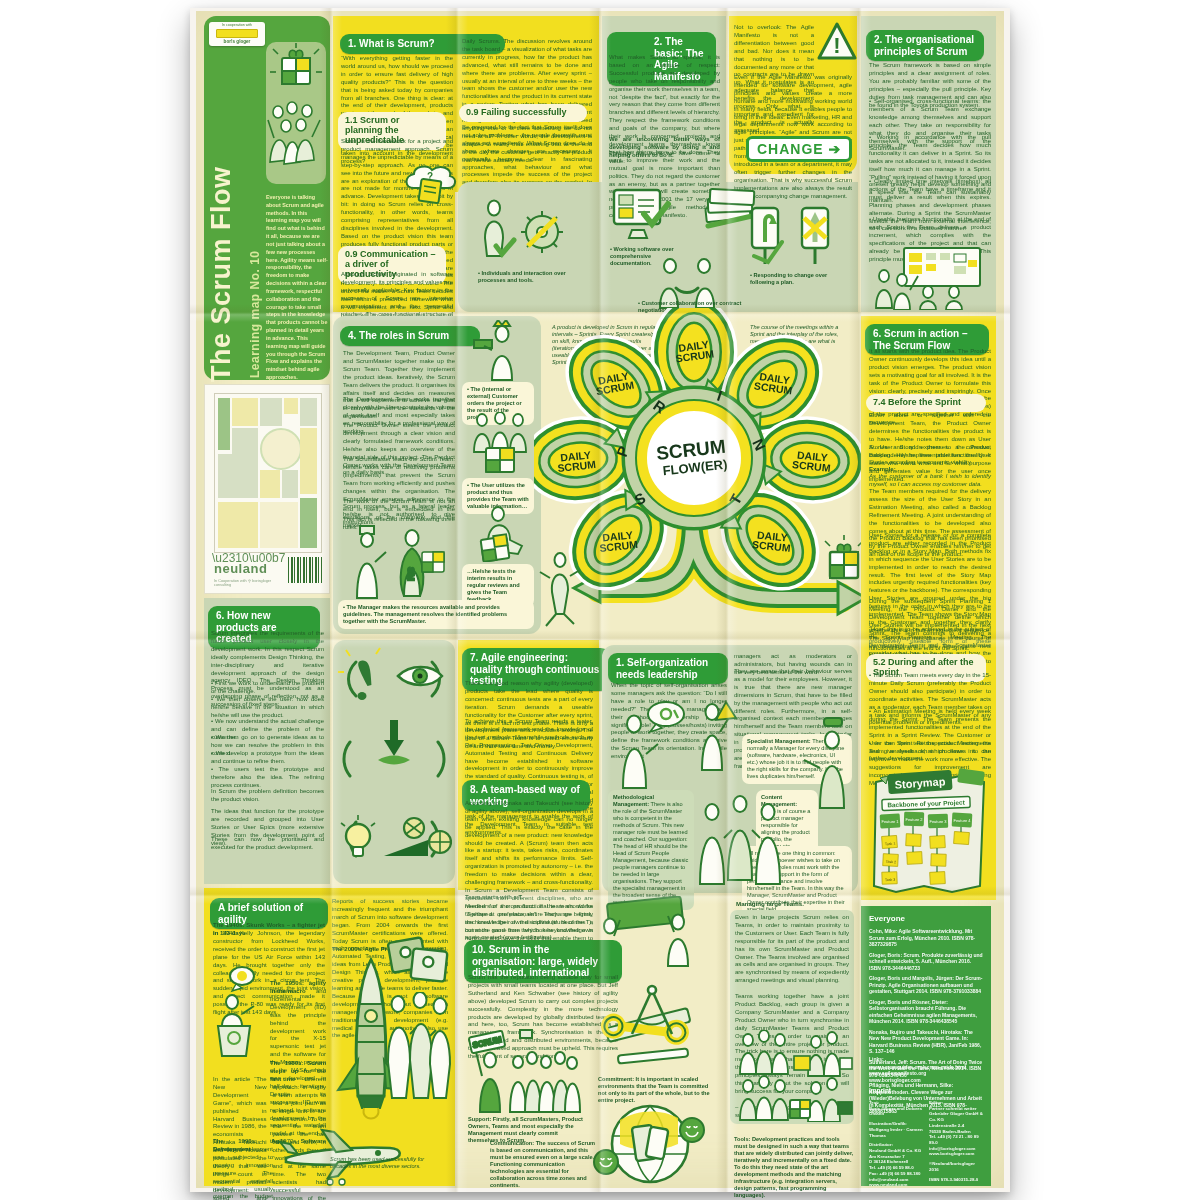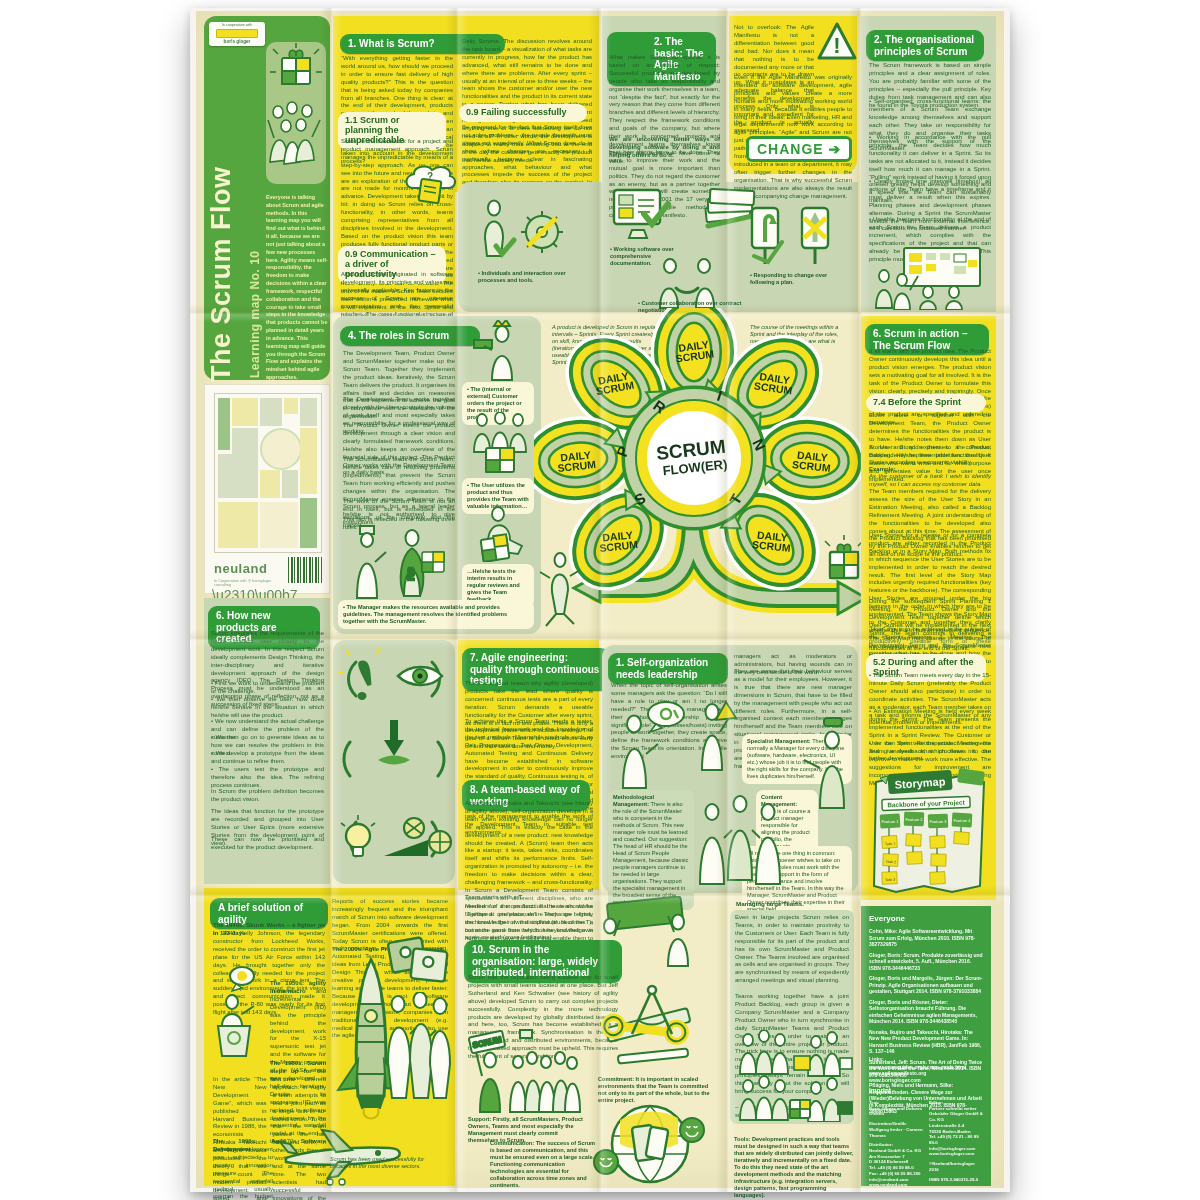--- a/index.html
+++ b/index.html
@@ -107,21 +107,21 @@
       <div class="mm" style="left:85px;top:34px;width:17px;height:66px;background:#efe9a8;"></div>
       <div class="mm" style="left:3px;top:60px;width:40px;height:44px;background:#d6dfc4;"></div>
       <div class="mm" style="left:45px;top:76px;width:20px;height:28px;background:#efe9a8;"></div>
       <div class="mm" style="left:67px;top:76px;width:16px;height:28px;background:#d6dfc4;"></div>
       <div class="mm" style="left:3px;top:108px;width:40px;height:46px;background:#efe9a8;"></div>
       <div class="mm" style="left:45px;top:108px;width:38px;height:46px;background:#f4f0cf;"></div>
       <div class="mm" style="left:85px;top:104px;width:17px;height:50px;background:#9cc486;"></div>
     </div>
     <div class="sec" style="left:9px;top:172px;width:108px;height:32px;">
       <span class="brand" style="position:absolute;left:0;top:4px;">neuland</span>
-          <span style="position:absolute;left:-2px;top:-6px;font-size:14px;color:#5f8f56;margin-top:36px;">\u2310\u00b7</span>
+          <span style="position:absolute;left:-2px;top:-6px;font-size:12px;color:#5f8f56;">\u2310\u00b7</span>
       <div class="barcode" style="right:0;top:0;"></div>
       <div class="coop" style="position:absolute;left:0;top:22px;width:70px;">In Cooperation with ›|‹ borisgloger consulting</div>
     </div>
   </div>
 
   <div class="sec bg-yellow" style="left:143px;top:8px;width:266px;height:176px;"></div>
   <div class="sec bg-yellow" style="left:143px;top:184px;width:122px;height:120px;"></div>
   <div class="sec hbar" style="left:150px;top:26px;width:165px;">1. What is Scrum?</div>
   <div class="sec body" style="left:151px;top:47px;width:112px;">“With everything getting faster in the world around us, how should we proceed in order to ensure fast delivery of high quality products?” This is the question that is being asked today by companies from all branches. One thing is clear: at the end of their development, products must meet the needs of the market – and these often change dramatically between the start and end of a project. How can new customer requirements, technical change or changing market conditions be taken into account in the development process?</div>
   <div class="sec pill" style="left:148px;top:104px;width:108px;">1.1 Scrum or planning the unpredictable</div>

